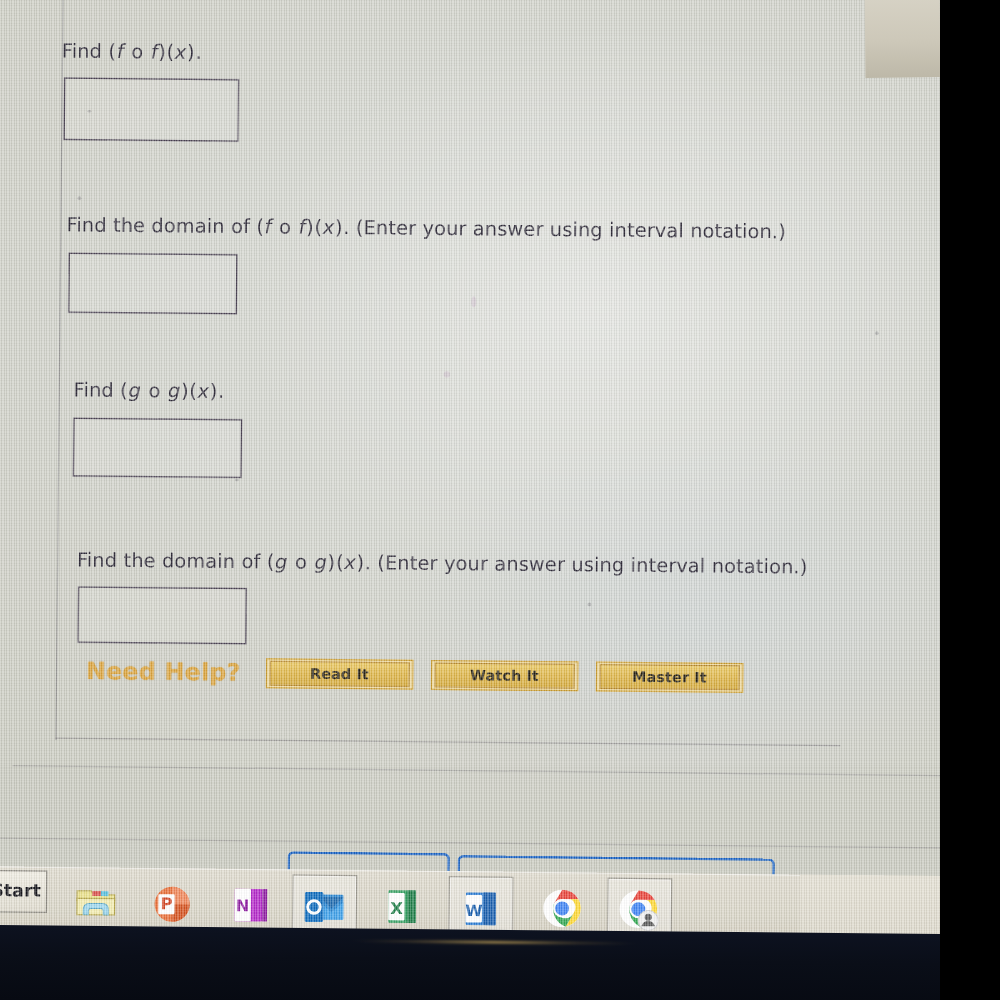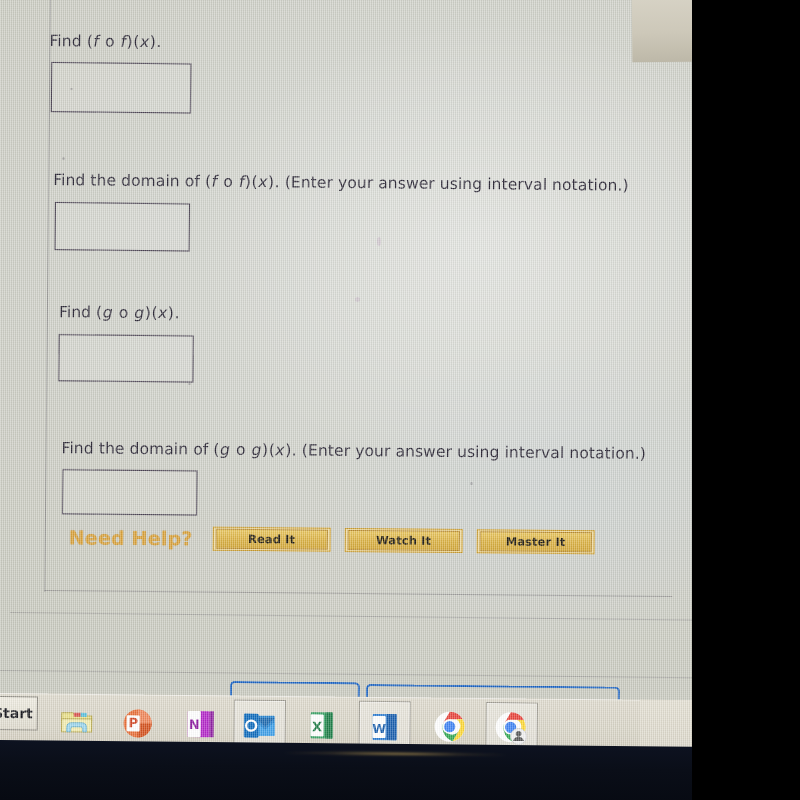--- a/index.html
+++ b/index.html
@@ -11,21 +11,21 @@
   body {
     width: 800px;
     height: 800px;
     overflow: hidden;
     font-family: "DejaVu Sans", sans-serif;
   }
 
   
   #photo {
     position: relative;
-    width: 692px;
+    width: 752px;
     height: 800px;
     overflow: hidden;
     background: #7f1d1d;
   }
 
   
   #screen {
     position: absolute;
     left: 0;
     top: 0;

